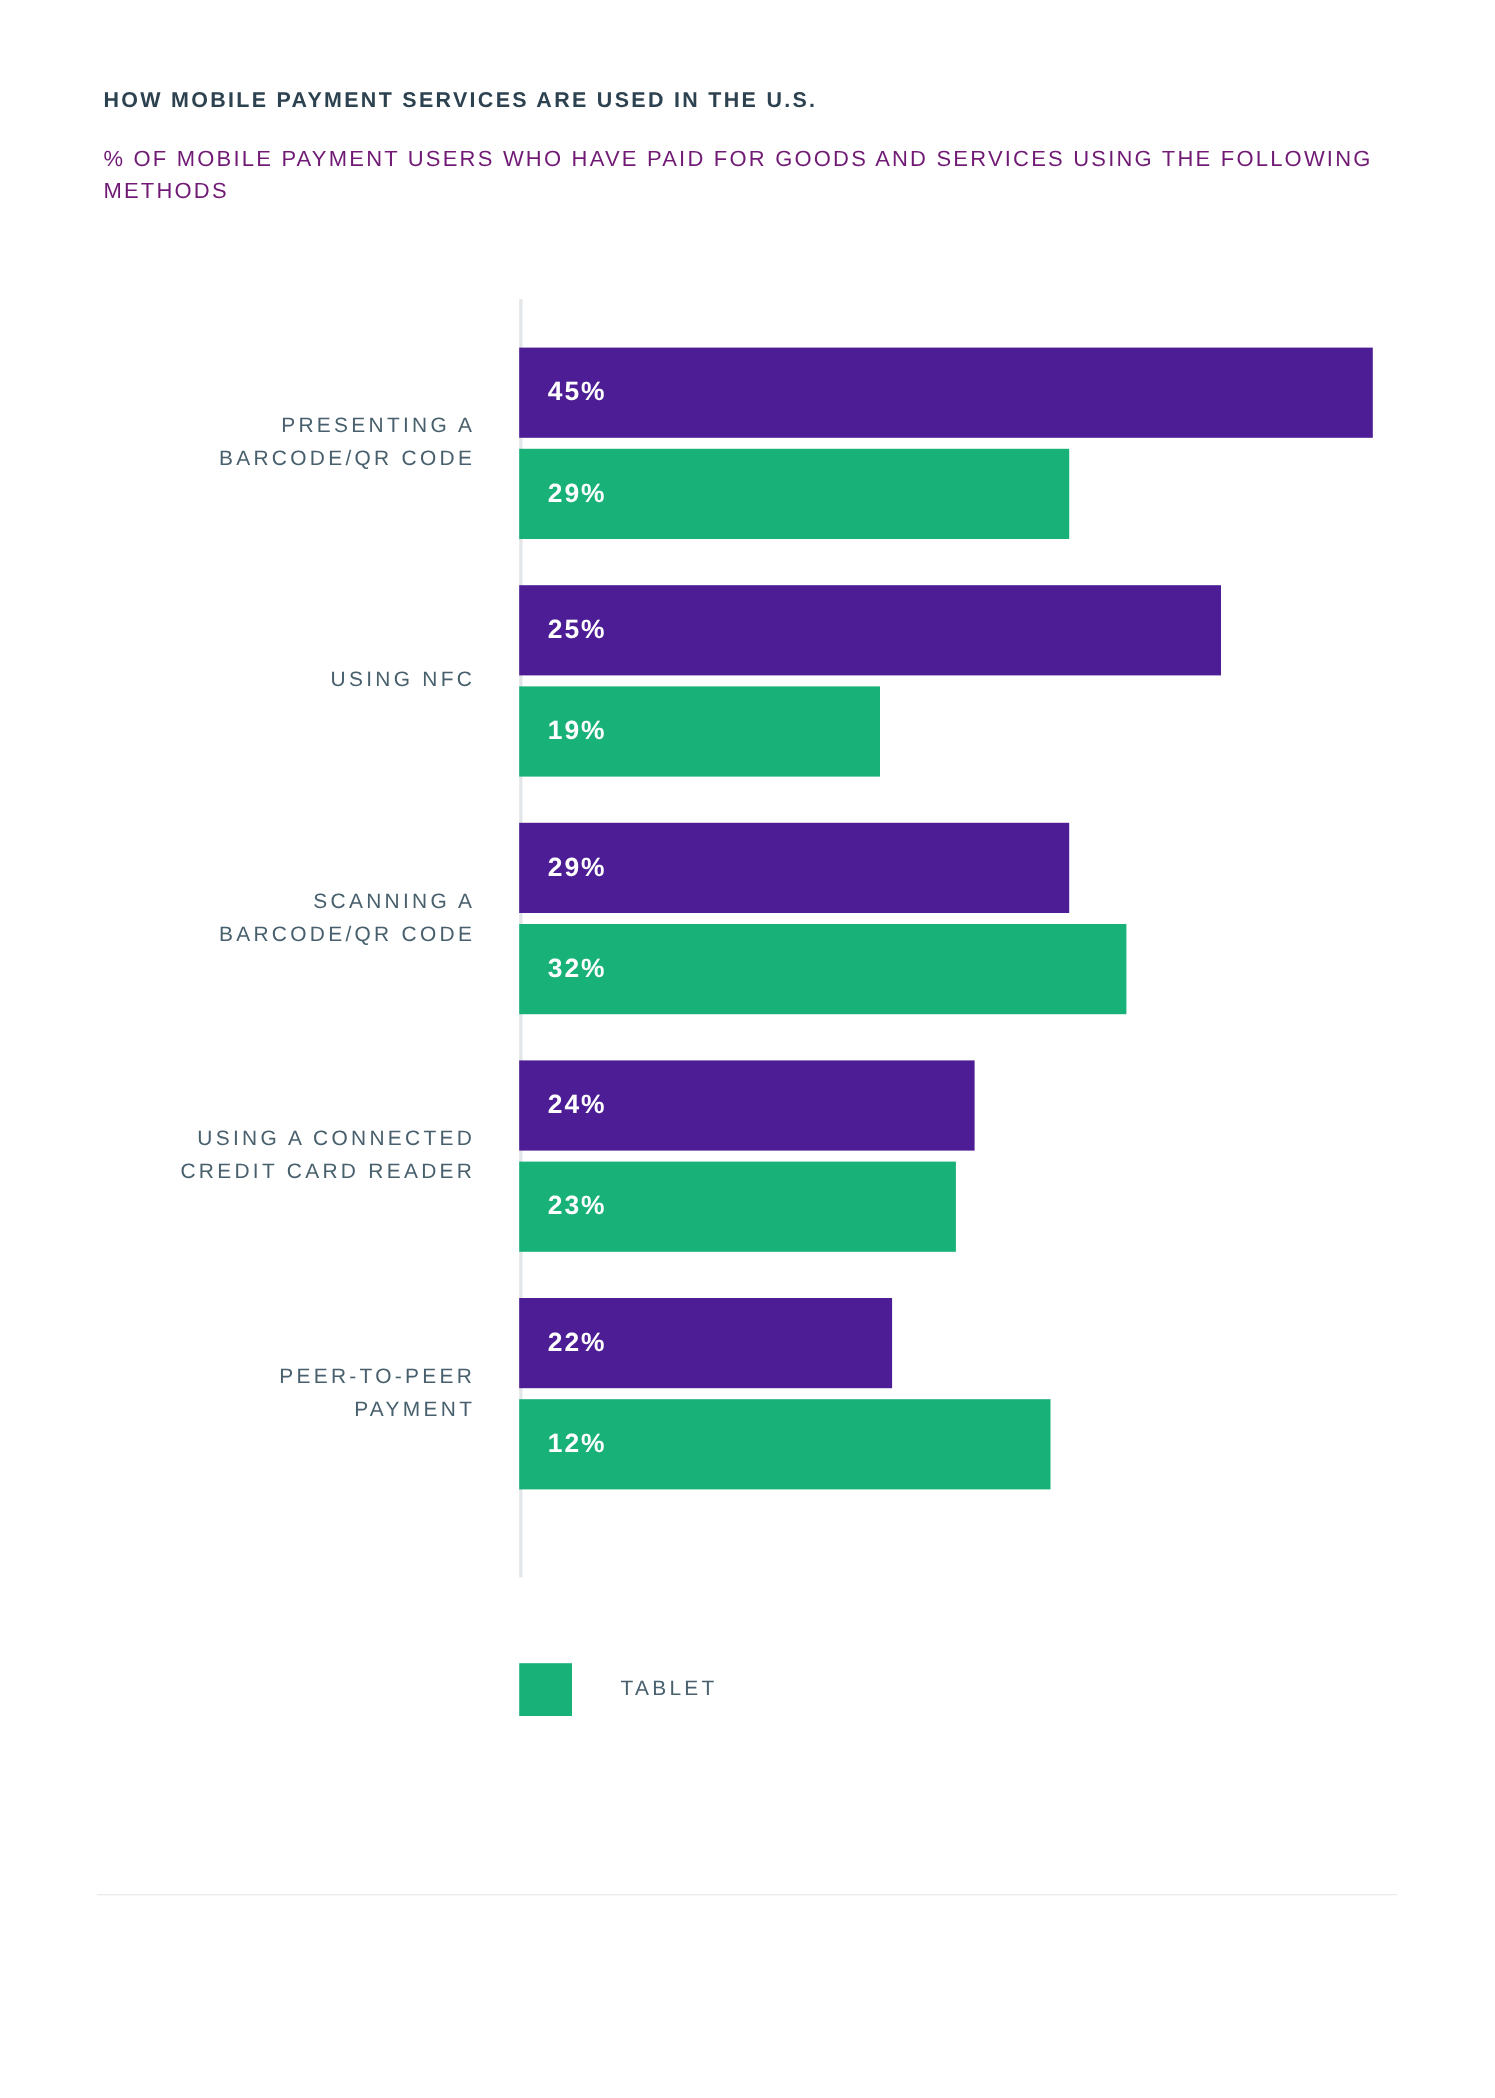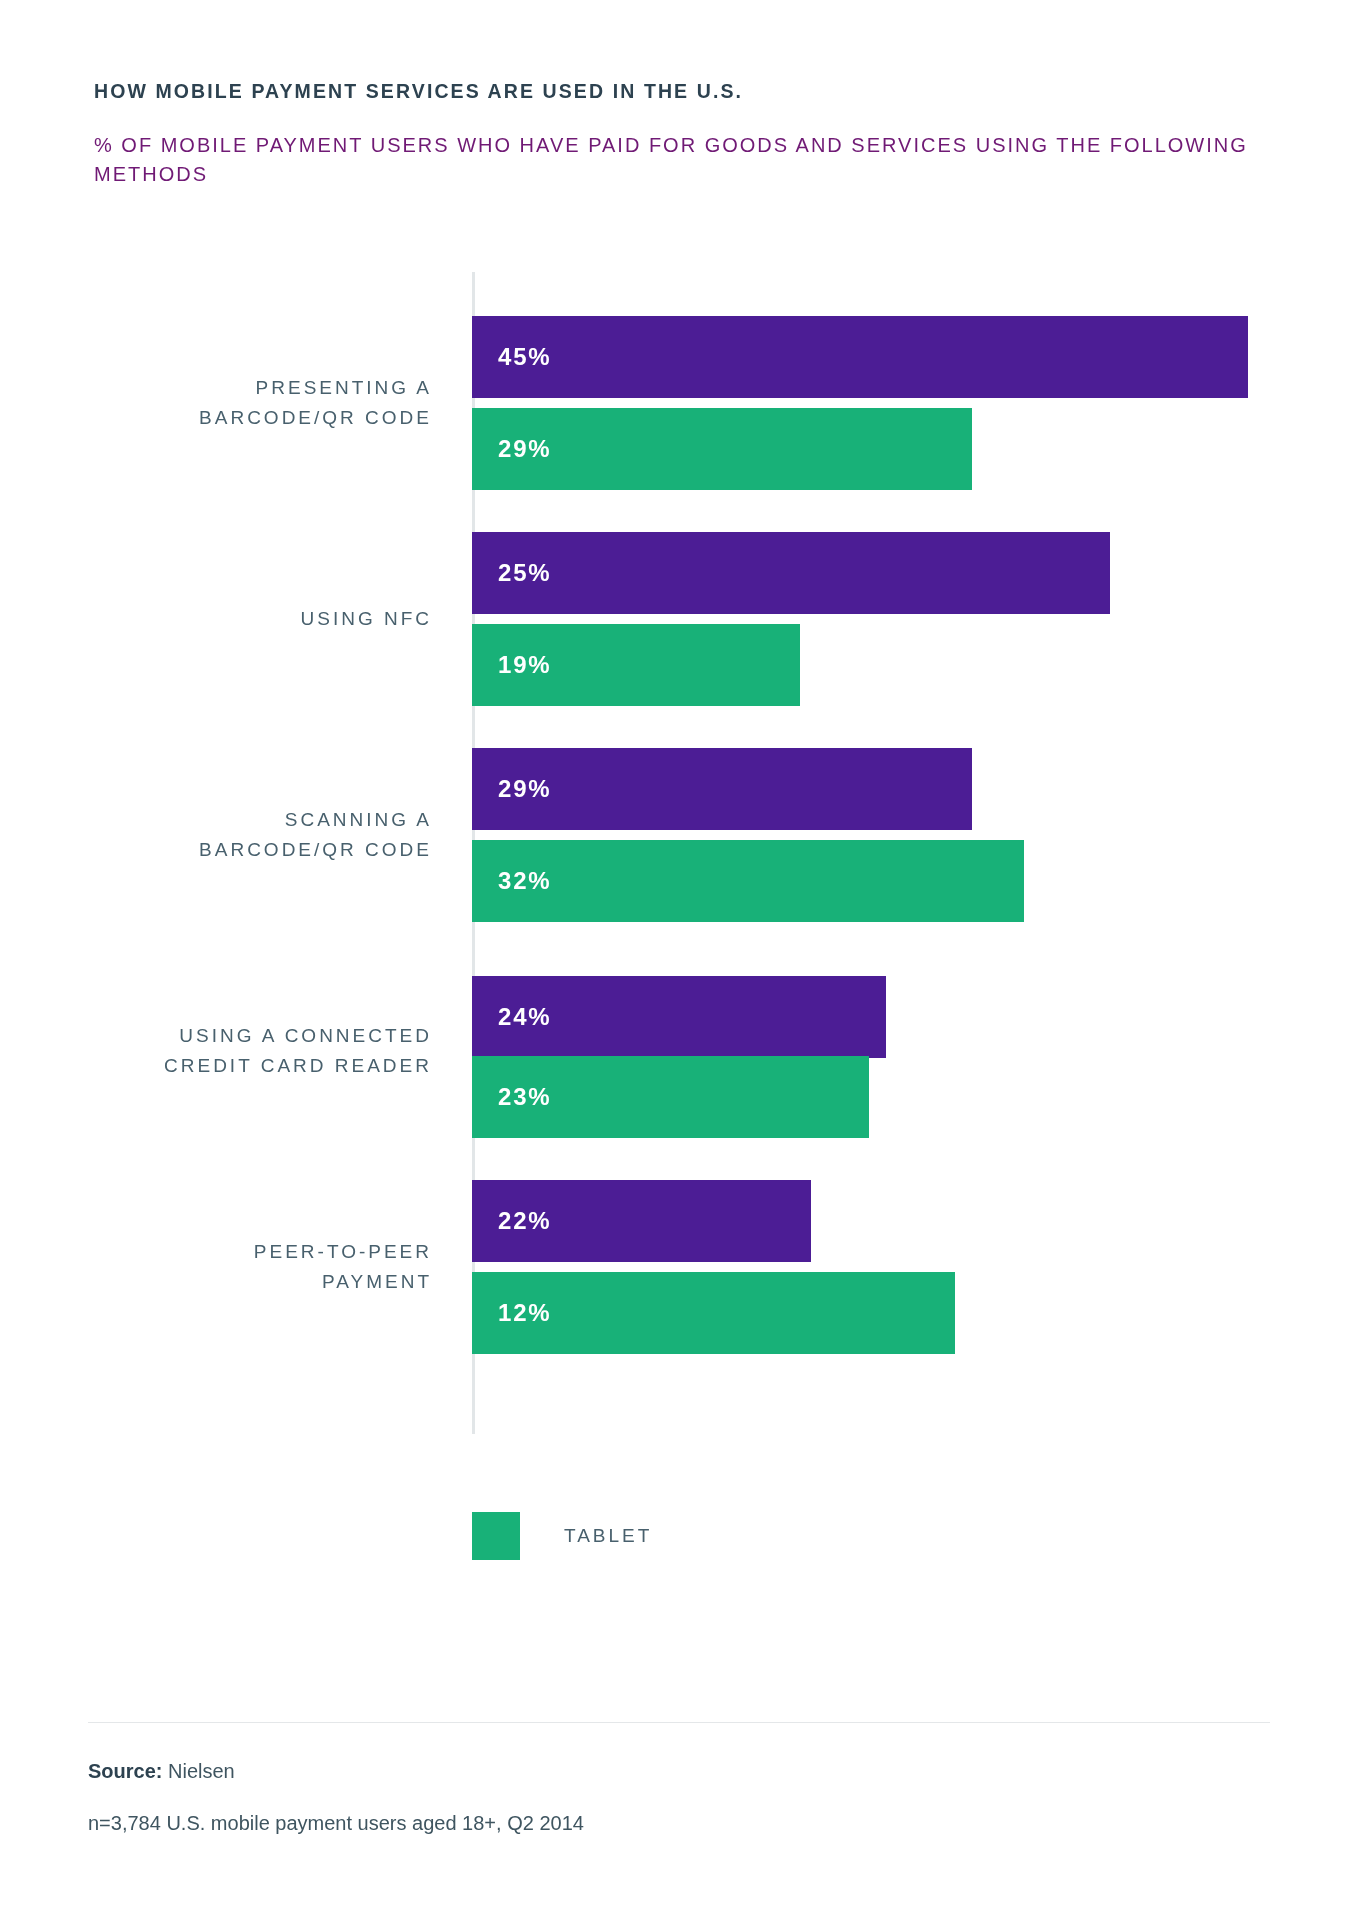--- a/index.html
+++ b/index.html
@@ -198,21 +198,21 @@
           <div class="bar smartphone" style="top: 0px; width: 499.96px;">
             <span class="bar-value">29%</span>
           </div>
           <div class="bar tablet" style="top: 92px; width: 551.68px;">
             <span class="bar-value">32%</span>
           </div>
         </div>
         <div class="group" style="top: 692px; height: 174px;">
           <div class="cat-label" style="top: 56.98px;">USING A CONNECTED
 CREDIT CARD READER</div>
-          <div class="bar smartphone" style="top: 12px; width: 413.76px;">
+          <div class="bar smartphone" style="top: 0px; width: 413.76px;">
             <span class="bar-value">24%</span>
           </div>
           <div class="bar tablet" style="top: 92px; width: 396.52px;">
             <span class="bar-value">23%</span>
           </div>
         </div>
         <div class="group" style="top: 908px; height: 174px;">
           <div class="cat-label" style="top: 56.98px;">PEER-TO-PEER
 PAYMENT</div>
           <div class="bar smartphone" style="top: 0px; width: 339px;">
@@ -226,18 +226,14 @@
   </div>
 
   <div class="legend">
     <div class="legend-row">
       <span class="legend-swatch tablet"></span>
       <span class="legend-label">TABLET</span>
     </div>
   </div>
 
   <div class="divider"></div>
-  <div class="footer">
-    <div class="footer-line"><span class="footer-strong">Source:</span><span> Nielsen</span></div>
-    <div class="footer-line">n=3,784 U.S. mobile payment users aged 18+, Q2 2014</div>
-  </div>
 
 </div>
 
 </body></html>

